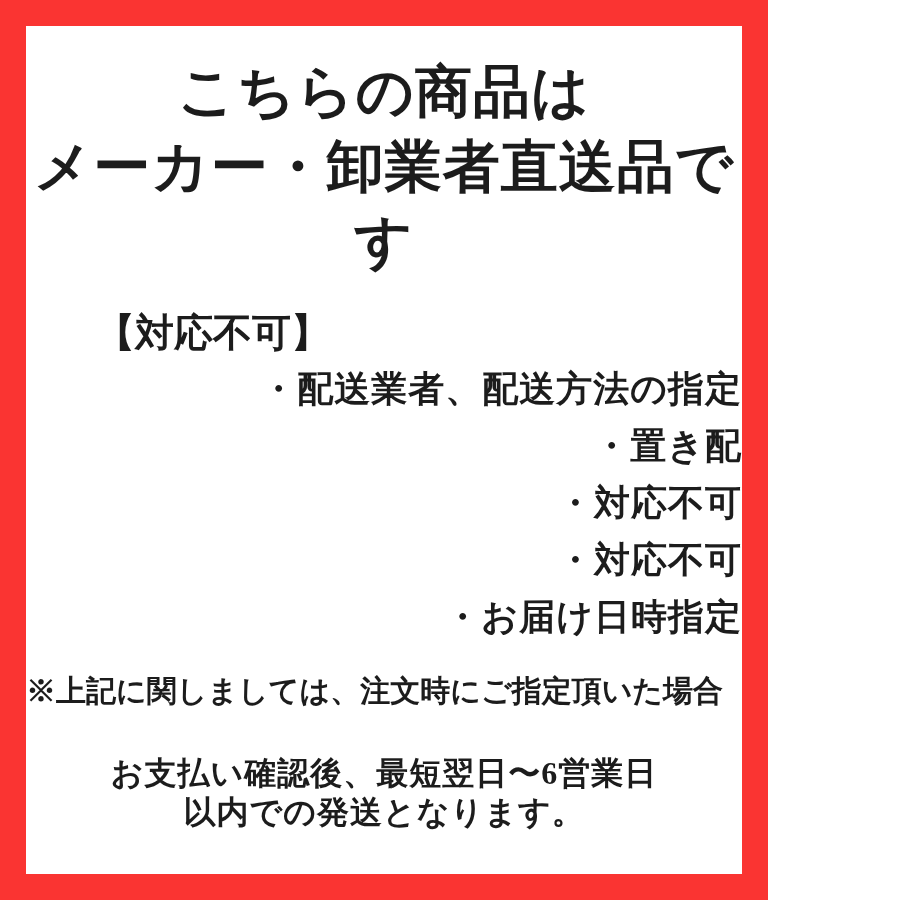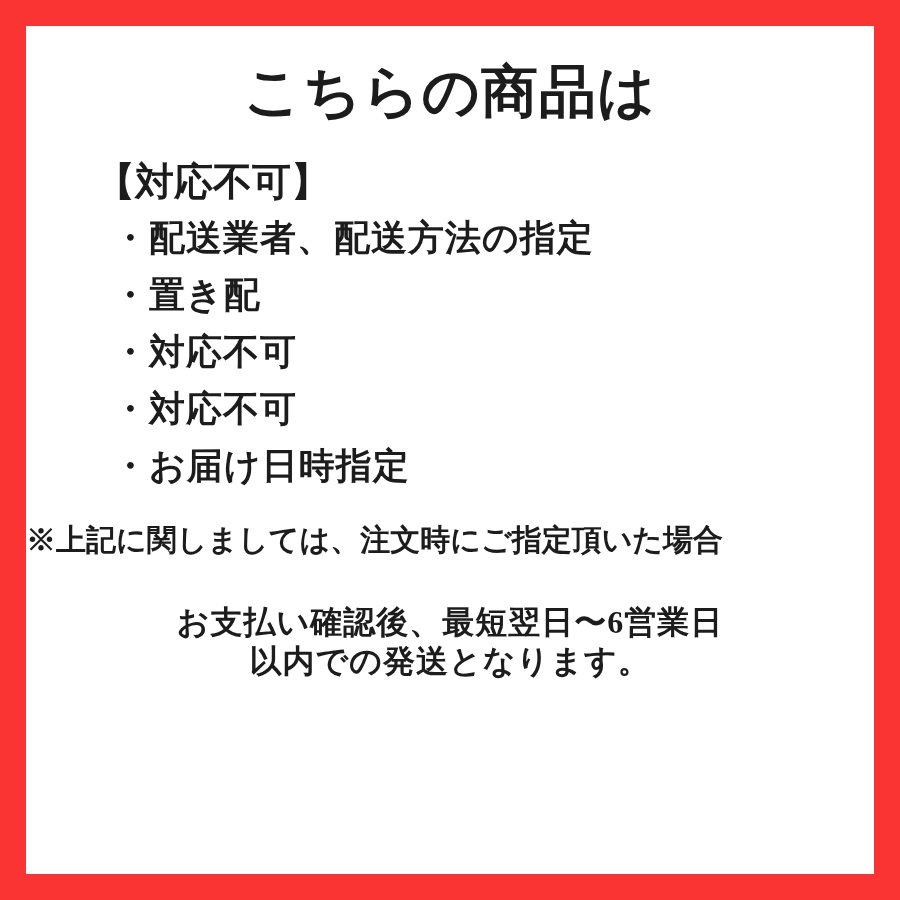--- a/index.html
+++ b/index.html
@@ -2,21 +2,21 @@
 <html><head>
 <meta charset="utf-8">
 <style>
   html, body {
     margin: 0;
     padding: 0;
     background: #ffffff;
   }
   .canvas {
     position: relative;
-    width: 900px;
+    width: 768px;
     height: 900px;
     box-sizing: border-box;
     background: #ffffff;
     border: 26px solid #FA3432;
     overflow: hidden;
     font-family: "Liberation Serif", "DejaVu Serif", serif;
     color: #1c1c1c;
     font-weight: 700;
   }
   .inner {
@@ -37,20 +37,21 @@
     padding-left: 70px;
   }
   .restrictions-heading {
     font-size: 39px;
     line-height: 1.2;
   }
   .restrictions-list {
     list-style: none;
     margin: 4px 0 0 16px;
     padding: 0;
+    text-align: right;
   }
   .restrictions-list li {
     font-size: 36px;
     line-height: 57px;
     letter-spacing: 1px;
   }
   .note {
     margin-top: 26px;
     text-align: left;
     font-size: 30px;
@@ -65,20 +66,21 @@
   }
 </style>
 </head>
 <body>
 
 <div class="canvas">
   <div class="inner">
 
     <div class="title">
       <div>こちらの商品は</div>
+      <div>メーカー・卸業者直送品です</div>
     </div>
 
     <div class="restrictions">
       <div class="restrictions-heading">【対応不可】</div>
       <ul class="restrictions-list">
         <li>・配送業者、配送方法の指定</li>
         <li>・置き配</li>
         <li>・対応不可</li>
         <li>・対応不可</li>
         <li>・お届け日時指定</li>

